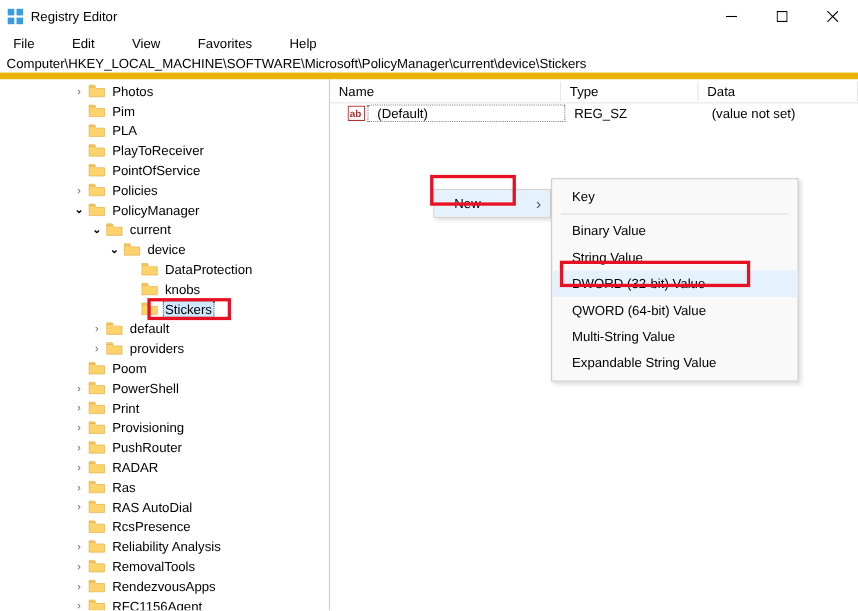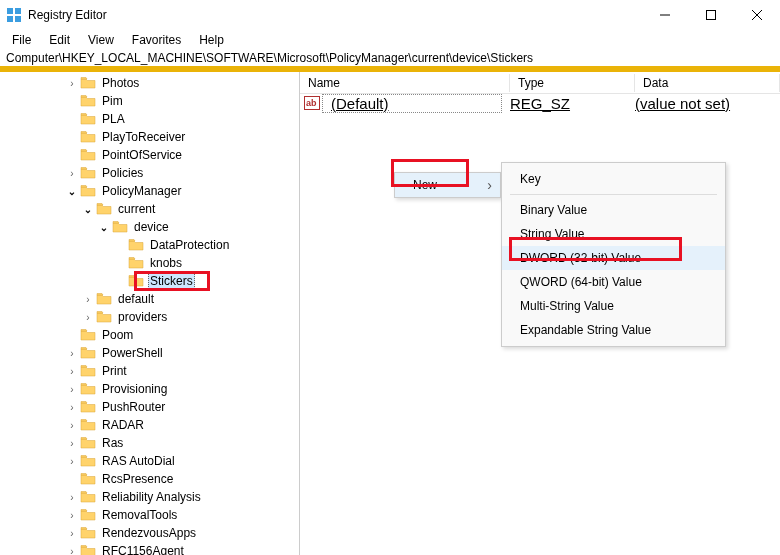--- a/index.html
+++ b/index.html
@@ -2,40 +2,40 @@
 <html><head>
 <meta charset="utf-8">
 <style>
   * { box-sizing: border-box; font-family: "Segoe UI", Arial, sans-serif; }
   body { margin: 0; width: 780px; height: 555px; background: #fff; overflow: hidden; font-size: 12px; color: #000; }
   .titlebar { height: 30px; display: flex; align-items: center; padding-left: 6px; justify-content: flex-end; }
   .app-icon { width: 16px; height: 16px; margin-right: 6px; }
   .app-title { font-size: 12px; flex: 1; }
   .win-btns { display: flex; }
   .win-btn { width: 46px; height: 30px; display: flex; align-items: center; justify-content: center; }
-  .menubar { height: 20px; display: flex; align-items: center; padding: 0 4px; gap: 2px; }
+  .menubar { height: 20px; display: flex; align-items: center; padding: 0 4px; gap: 18px; }
   .menubar span { padding: 2px 8px; }
   .addrbar { height: 22px; display: flex; align-items: center; padding: 0 6px; border-bottom: 6px solid #eab308; font-size: 12px; }
   .main { display: flex; height: calc(555px - 30px - 20px - 22px); }
   .tree { width: 300px; border-right: 1px solid #ccc; overflow: hidden; padding-top: 2px; position: relative; }
   .node { display: flex; align-items: center; height: 18px; white-space: nowrap; }
   .chev { width: 16px; display: inline-flex; justify-content: center; color: #666; font-size: 10px; }
   .folder { width: 16px; height: 14px; margin-right: 4px; display: inline-flex; }
   .label { padding: 0 2px; }
   .label.selected { background: #cde8ff; border: 1px dotted #666; padding: 0 1px; }
   .hl-red { border: 3px solid #e81123; position: absolute; pointer-events: none; }
   .list { flex: 1; position: relative; }
   .list-hdr { display: flex; height: 22px; border-bottom: 1px solid #e5e5e5; align-items: center; }
   .list-hdr > div { padding: 2px 8px; border-right: 1px solid #e5e5e5; font-size: 12px; }
   .col-name { width: 210px; }
   .col-type { width: 125px; }
   .col-data { flex: 1; }
   .list-row { display: flex; align-items: center; height: 18px; }
-  .list-row .cell { padding: 0 8px; font-size: 15px; text-decoration: underline; }
-  .val-icon { width: 16px; height: 14px; margin-left: 4px; display: inline-flex; }
+  .list-row .cell { padding: 0 8px; font-size: 12px; }
+  .val-icon { width: 16px; height: 14px; margin-left: 16px; display: inline-flex; }
   .default-name { border: 1px dotted #888; padding: 0 3px; margin-left: 2px; }
   .ctx { position: absolute; background: #f9f9f9; border: 1px solid #ccc; box-shadow: 2px 2px 4px rgba(0,0,0,.15); font-size: 12px; }
   .ctx-parent { left: 94px; top: 100px; width: 107px; }
   .ctx-item { height: 24px; display: flex; align-items: center; padding: 0 24px 0 18px; position: relative; }
   .ctx-item.has-sub::after { content: "›"; position: absolute; right: 8px; font-size: 14px; color: #555; }
   .ctx-item.hover { background: #e5f1fb; }
   .ctx-sub { left: 201px; top: 90px; width: 225px; padding: 4px 0; }
   .ctx-sep { height: 1px; background: #ddd; margin: 3px 8px; }
   .folder-svg { fill: #ffd36b; stroke: #d9a43b; stroke-width: .5; }
 </style>

